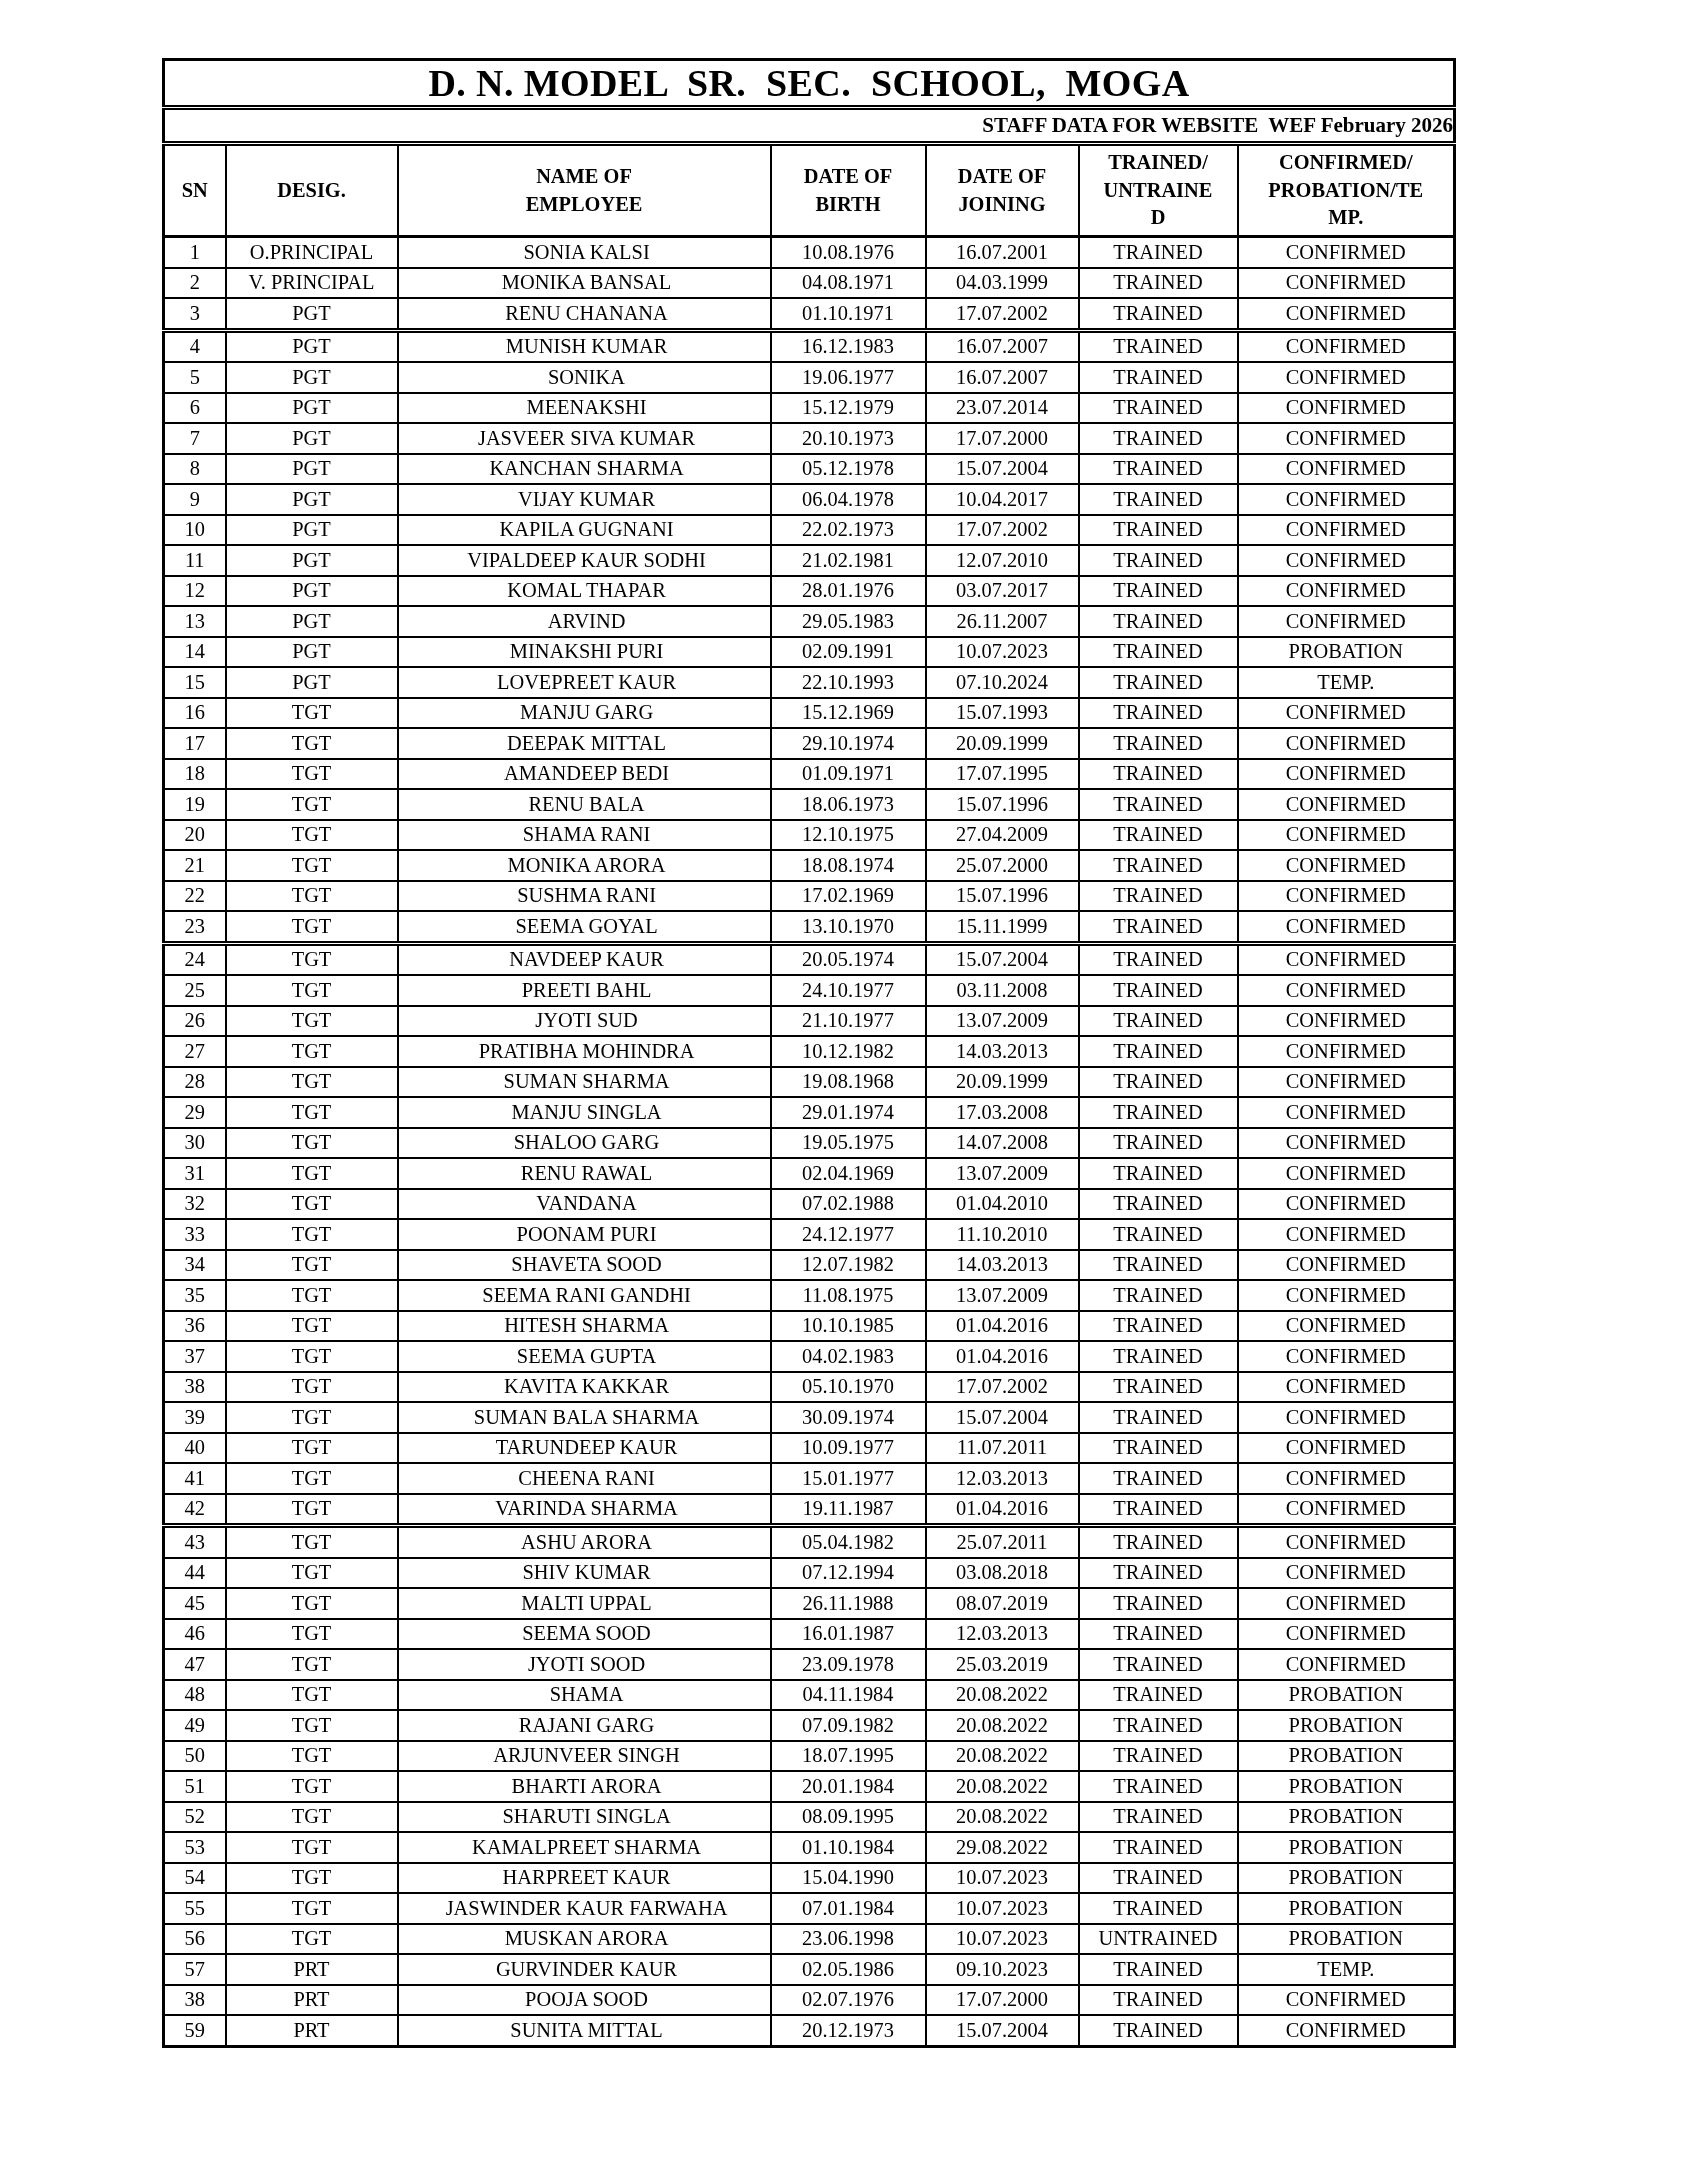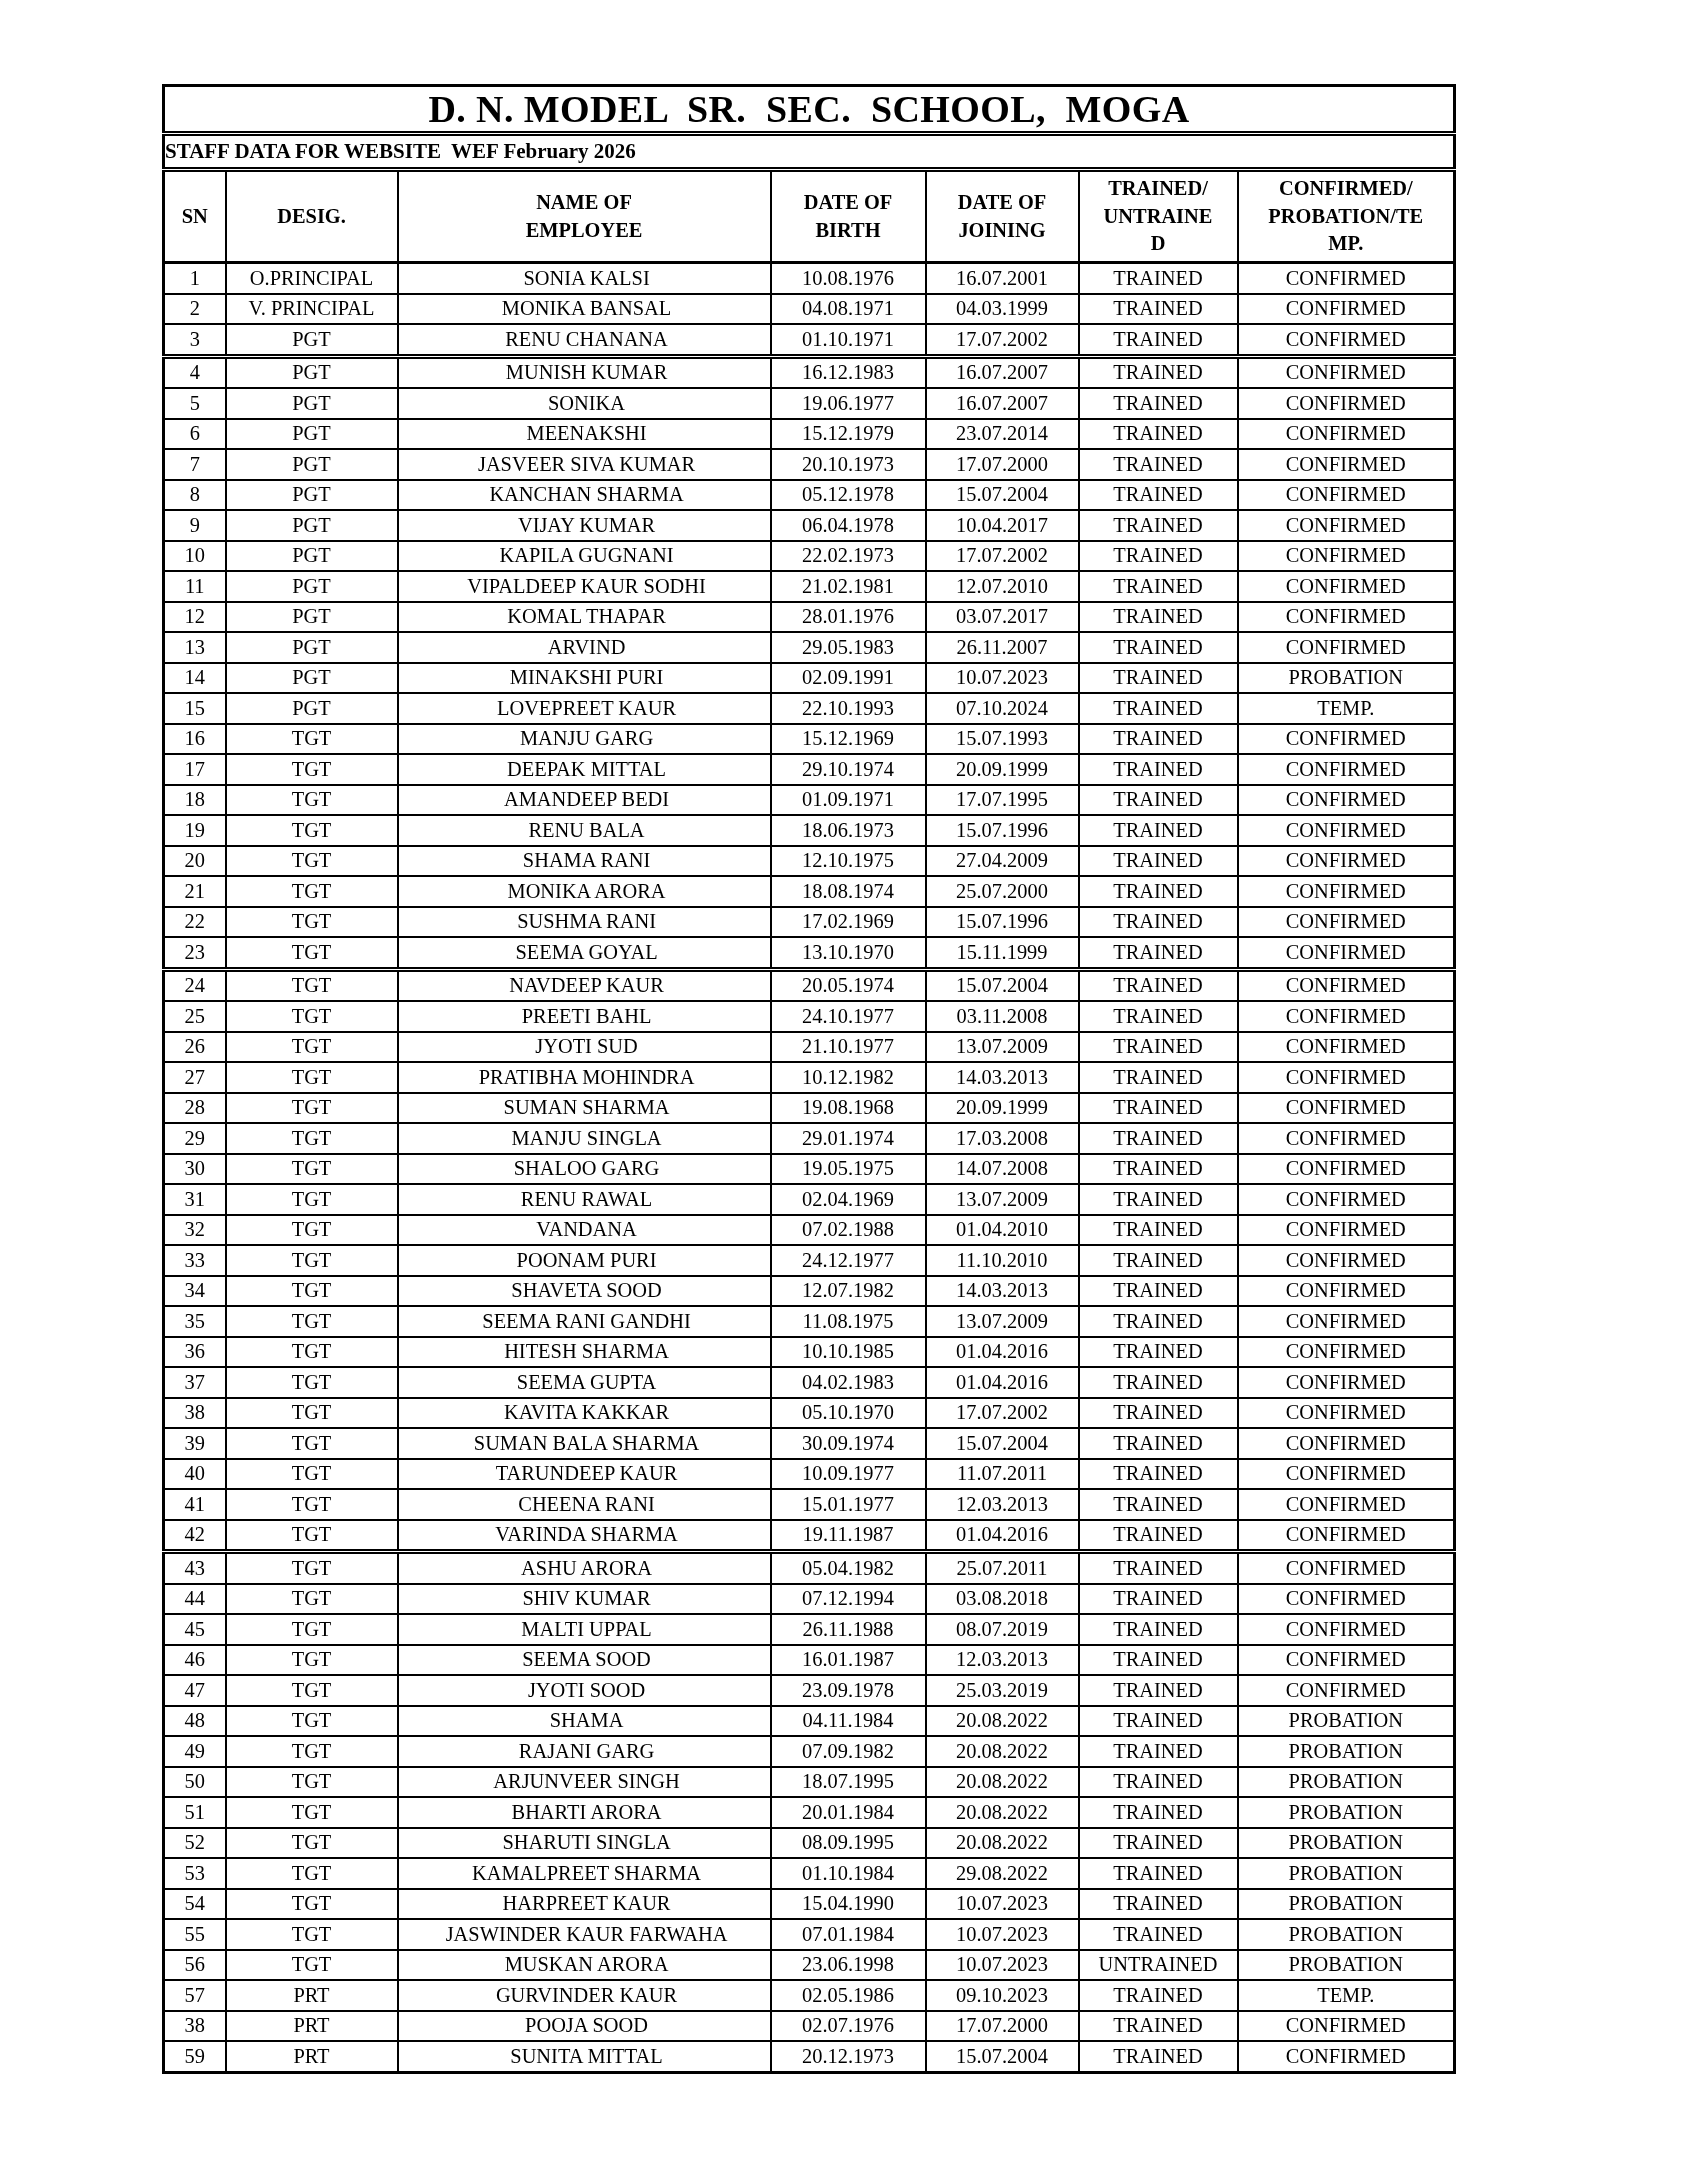--- a/index.html
+++ b/index.html
@@ -16,42 +16,41 @@
     top: 58px;
     width: 1292px;
   }
   table.staff-table {
     border-collapse: collapse;
     table-layout: fixed;
     width: 100%;
     font-family: "Liberation Serif", serif;
     color: #000000;
     border: 3.4px solid #000000;
-    margin-top: 26px;
   }
   td, th {
     border: 2.6px solid #000000;
     padding: 0;
     overflow: hidden;
   }
   .title-row td {
     height: 44px;
     font-size: 38px;
     font-weight: bold;
     text-align: center;
     vertical-align: middle;
     white-space: pre;
     letter-spacing: 0.4px;
     border-bottom: 5.1px double #000000;
   }
   .subtitle-row td {
     height: 31px;
     font-size: 21px;
     font-weight: bold;
-    text-align: left;
+    text-align: right;
     vertical-align: middle;
     white-space: pre;
     border-bottom: 5.1px double #000000;
   }
   .header-row th {
     height: 89px;
     font-size: 20.4px;
     font-weight: bold;
     text-align: center;
     vertical-align: middle;

